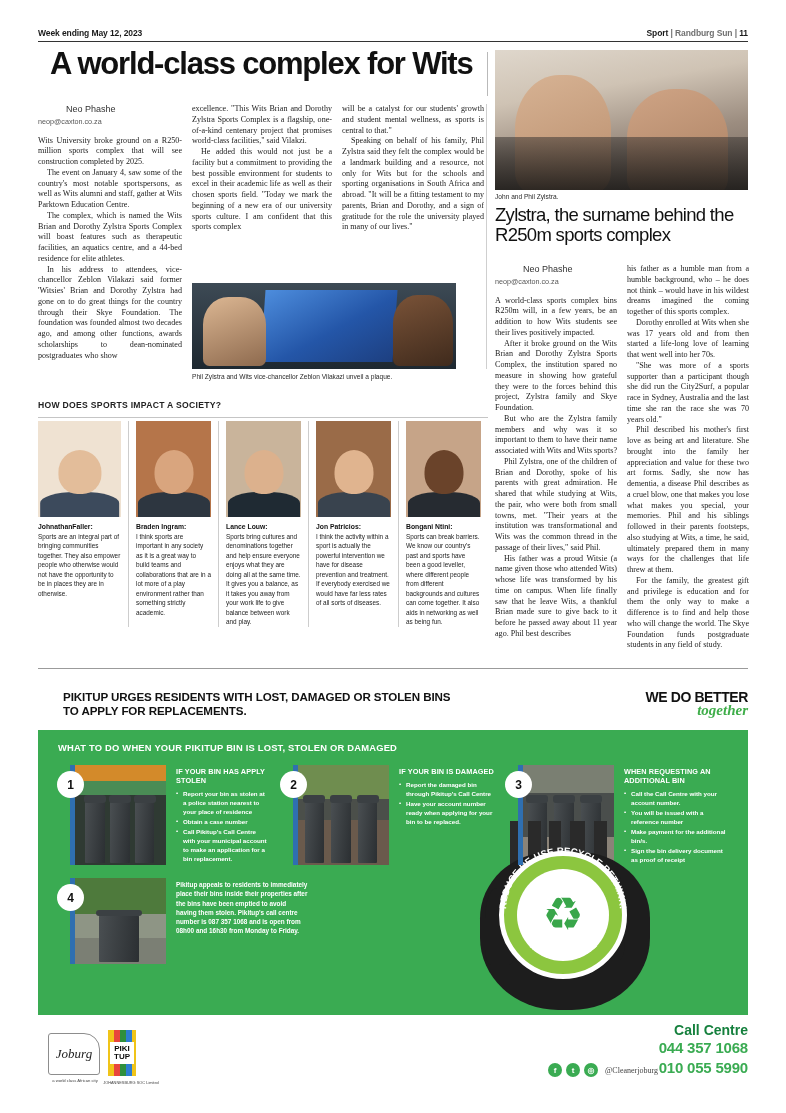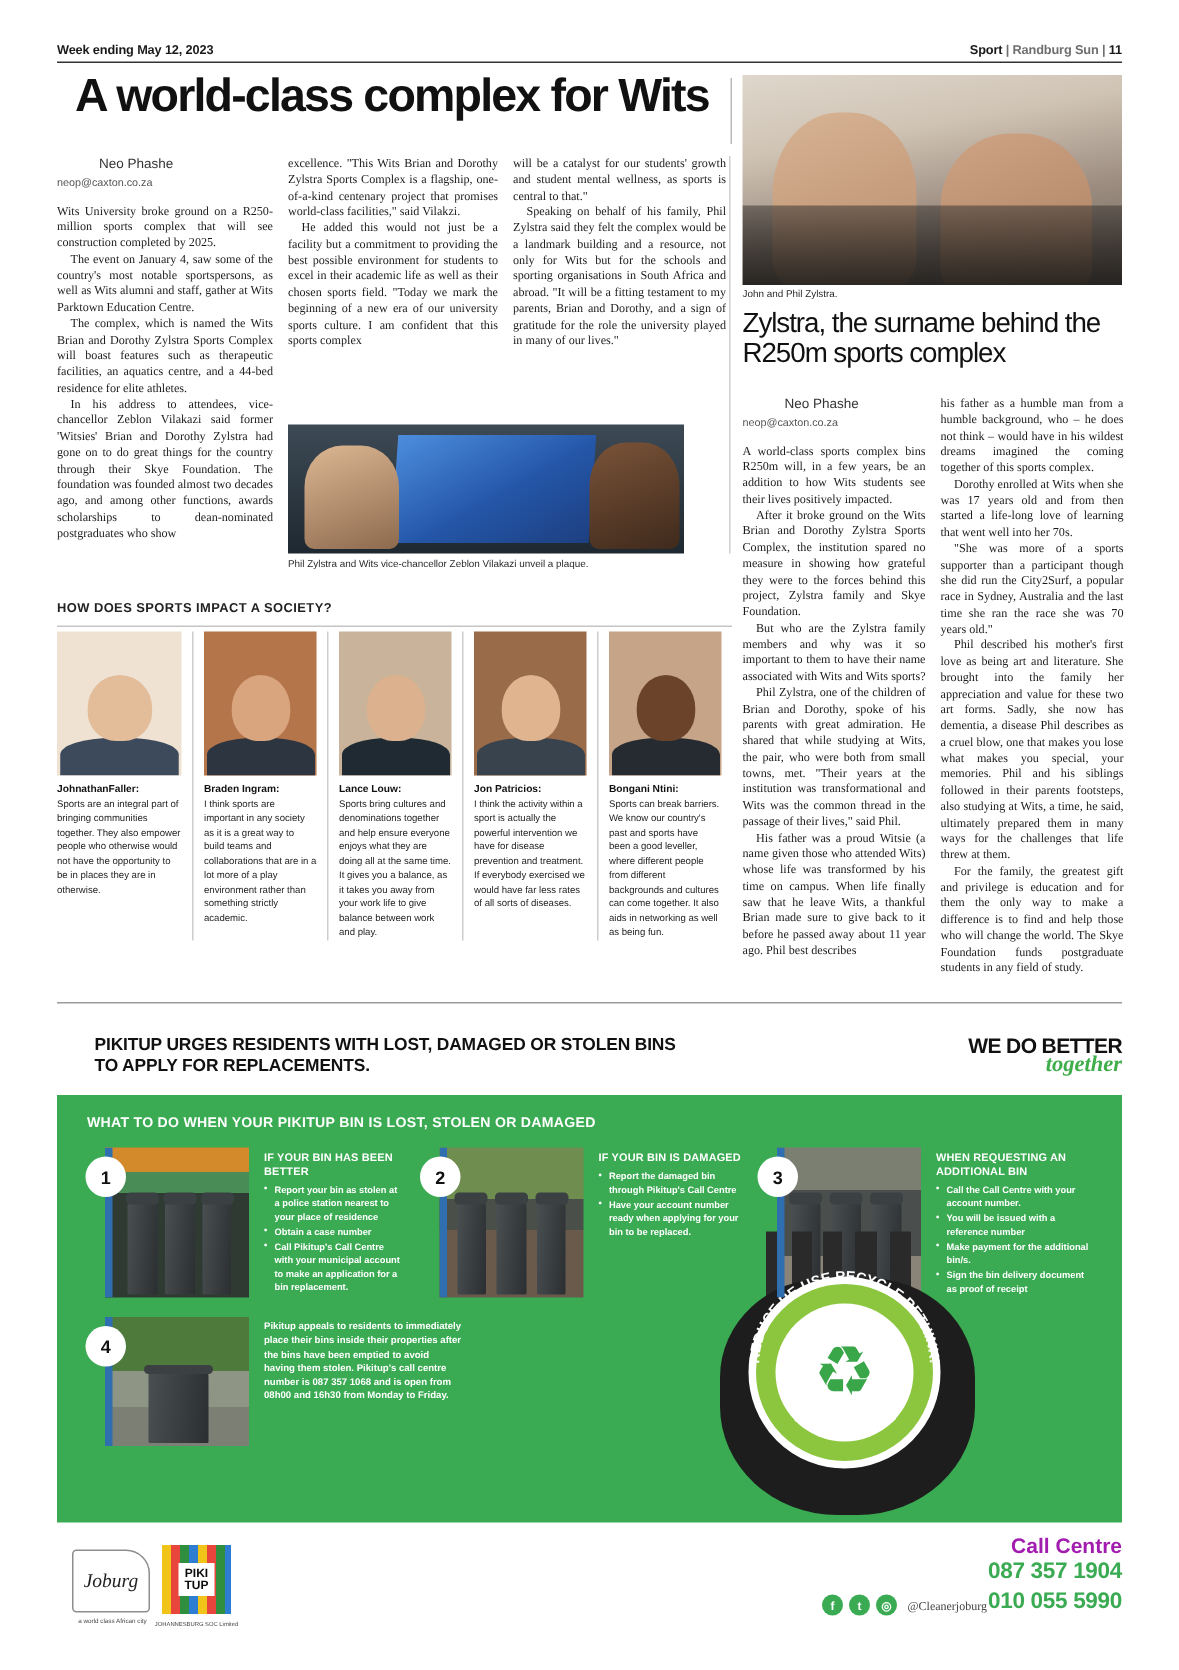--- a/index.html
+++ b/index.html
@@ -257,21 +257,21 @@
     position: absolute; left: 48px; top: 1033px; width: 52px; height: 42px;
     border: 1px solid #8d8d8d; border-radius: 3px 16px 3px 3px;
     display:flex; align-items:center; justify-content:center;
     font-family: "Liberation Serif", serif; font-size: 13px; color: #222; font-style: italic;
   }
   .logo-joburg-sub {
     position: absolute; left: 44px; top: 1078px; width: 62px; text-align: center;
     font-family: "Liberation Sans", sans-serif; font-size: 4.2px; color: #444;
   }
   .logo-pikitup {
-    position: absolute; left: 108px; top: 1030px; width: 46px; height: 46px;
+    position: absolute; left: 108px; top: 1030px; width: 28px; height: 46px;
     background:
       repeating-linear-gradient(90deg,#f0c419 0 6px,#e8453c 6px 12px,#2f8f3e 12px 18px,#2d7dd2 18px 24px);
     display: flex; align-items: center; justify-content: center;
   }
   .logo-pikitup span {
     background: #fff; color: #0b0b0b; font-family: "Liberation Sans", sans-serif;
     font-size: 8px; font-weight: bold; line-height: 1.05; padding: 3px 4px; text-align:center;
   }
   .logo-pikitup-sub {
     position: absolute; left: 102px; top: 1080px; width: 58px; text-align: center;
@@ -288,21 +288,21 @@
     display: flex; align-items: center; justify-content: center;
   }
   .socials .handle {
     margin-left: 3px; font-family: "Liberation Serif", serif;
     font-size: 8px; color: #444;
   }
   .callcentre {
     position: absolute; right: 38px; top: 1022px; text-align: right;
   }
   .callcentre .cc-title {
-    font-family: "Liberation Sans", sans-serif; font-size: 14px; font-weight: bold; color: #a21caf;
+    font-family: "Liberation Sans", sans-serif; font-size: 14px; font-weight: bold; color: #15803d;
   }
   .callcentre .cc-num {
     font-family: "Liberation Sans", sans-serif; font-size: 15px; font-weight: bold;
     color: #3aab52; line-height: 1.35; letter-spacing: -0.2px;
   }
 </style>
 </head>
 <body>
 
 <div class="page">
@@ -431,21 +431,21 @@
 
     <div class="step" style="left:20px; top:35px; width:210px;">
       <div class="step-photo binphoto-a" style="left:12px; top:0; width:96px; height:100px;">
         <div class="step-accent" style="left:0;"></div>
         <div class="bin" style="left:16%;"></div>
         <div class="bin" style="left:42%;"></div>
         <div class="bin" style="left:68%;"></div>
       </div>
       <div class="step-num">1</div>
       <div style="position:absolute; left:118px; top:2px; width:92px;">
-        <div class="step-title">IF YOUR BIN HAS BEEN BETTER</div>
+        <div class="step-title">IF YOUR BIN HAS APPLY STOLEN</div>
         <ul class="step-list" id="step1-list">
             <li>Report your bin as stolen at a police station nearest to your place of residence</li>
             <li>Obtain a case number</li>
             <li>Call Pikitup's Call Centre with your municipal account to make an application for a bin replacement.</li>
           </ul>
       </div>
     </div>
 
     <div class="step" style="left:243px; top:35px; width:215px;">
       <div class="step-photo binphoto-b" style="left:12px; top:0; width:96px; height:100px;">
@@ -525,17 +525,17 @@
 
   <div class="socials">
     <div class="dot">f</div>
     <div class="dot">t</div>
     <div class="dot">◎</div>
     <div class="handle">@Cleanerjoburg</div>
   </div>
 
   <div class="callcentre">
     <div class="cc-title">Call Centre</div>
-    <div class="cc-num">087 357 1904</div>
+    <div class="cc-num">044 357 1068</div>
     <div class="cc-num">010 055 5990</div>
   </div>
 
 </div>
 
 </body></html>

